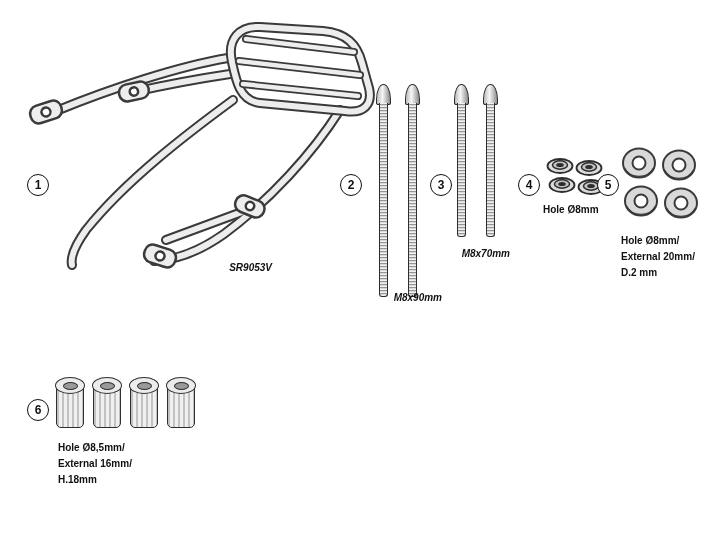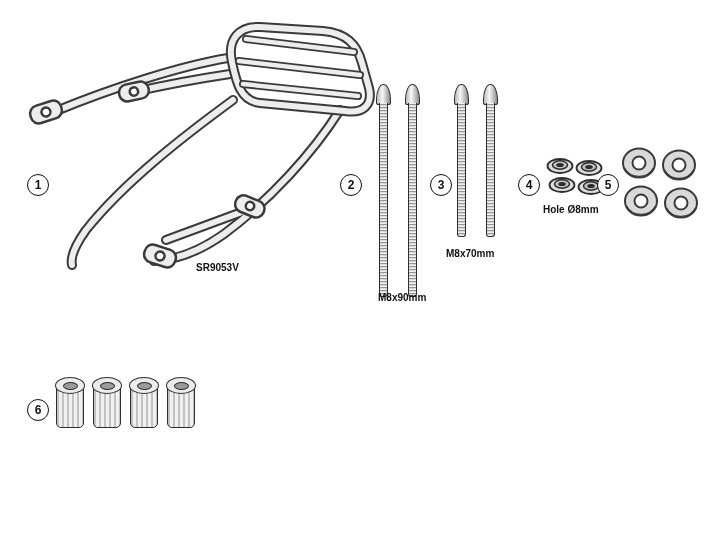--- a/index.html
+++ b/index.html
@@ -9,21 +9,21 @@
   }
   .badge {
     position:absolute; width:22px; height:22px; border:1.6px solid #111;
     border-radius:50%; display:flex; align-items:center; justify-content:center;
     font-size:12px; font-weight:bold; background:#fff; box-sizing:border-box;
   }
   .label {
     position:absolute; font-size:10px; font-weight:bold; color:#111;
     white-space:pre-line; line-height:16px;
   }
-  .label.center { text-align:left; }
+  .label.center { text-align:right;font-style:italic; }
   
   .bolt-pair { position:absolute; display:flex; gap:14px; }
   .bolt { display:flex; flex-direction:column; align-items:center; }
   .bolt-head {
     width:15px; height:21px; box-sizing:border-box;
     border:1.6px solid #2e2e2e;
     border-radius:50% 50% 18% 18% / 72% 72% 10% 10%;
     background:linear-gradient(to right,#bdbdbd,#f6f6f6 42%,#8f8f8f);
   }
   .bolt-shaft {
@@ -188,20 +188,23 @@
       <ellipse cx="18" cy="16" rx="16" ry="14.5" fill="#d9d9d9" stroke="#3a3a3a" stroke-width="2"></ellipse>
       <path d="M 3.5 21 A 16 14.5 0 0 0 32.5 21" fill="none" stroke="#3a3a3a" stroke-width="1.4"></path>
       <circle cx="18" cy="16" r="6.5" fill="#ffffff" stroke="#3a3a3a" stroke-width="2"></circle>
     </svg>
     <svg class="abs" style="left:42px; top:40px;" width="38" height="37" viewBox="0 0 38 37">
       <ellipse cx="18" cy="16" rx="16" ry="14.5" fill="#d9d9d9" stroke="#3a3a3a" stroke-width="2"></ellipse>
       <path d="M 3.5 21 A 16 14.5 0 0 0 32.5 21" fill="none" stroke="#3a3a3a" stroke-width="1.4"></path>
       <circle cx="18" cy="16" r="6.5" fill="#ffffff" stroke="#3a3a3a" stroke-width="2"></circle>
     </svg>
   </div>
+  <div class="label" style="left:621px; top:233px;">Hole Ø8mm/
+External 20mm/
+D.2 mm</div>
 
   <div class="badge" style="left:27px; top:399px;">
     <span>6</span>
   </div>
   <div class="spacer-row" style="left:55px; top:377px;">
     <div class="spacer">
       <div class="spacer-body"></div>
       <div class="spacer-top"></div>
       <div class="spacer-hole"></div>
     </div>
@@ -214,14 +217,17 @@
       <div class="spacer-body"></div>
       <div class="spacer-top"></div>
       <div class="spacer-hole"></div>
     </div>
     <div class="spacer">
       <div class="spacer-body"></div>
       <div class="spacer-top"></div>
       <div class="spacer-hole"></div>
     </div>
   </div>
+  <div class="label" style="left:58px; top:440px;">Hole Ø8,5mm/
+External 16mm/
+H.18mm</div>
 
 </div>
 
 </body></html>

